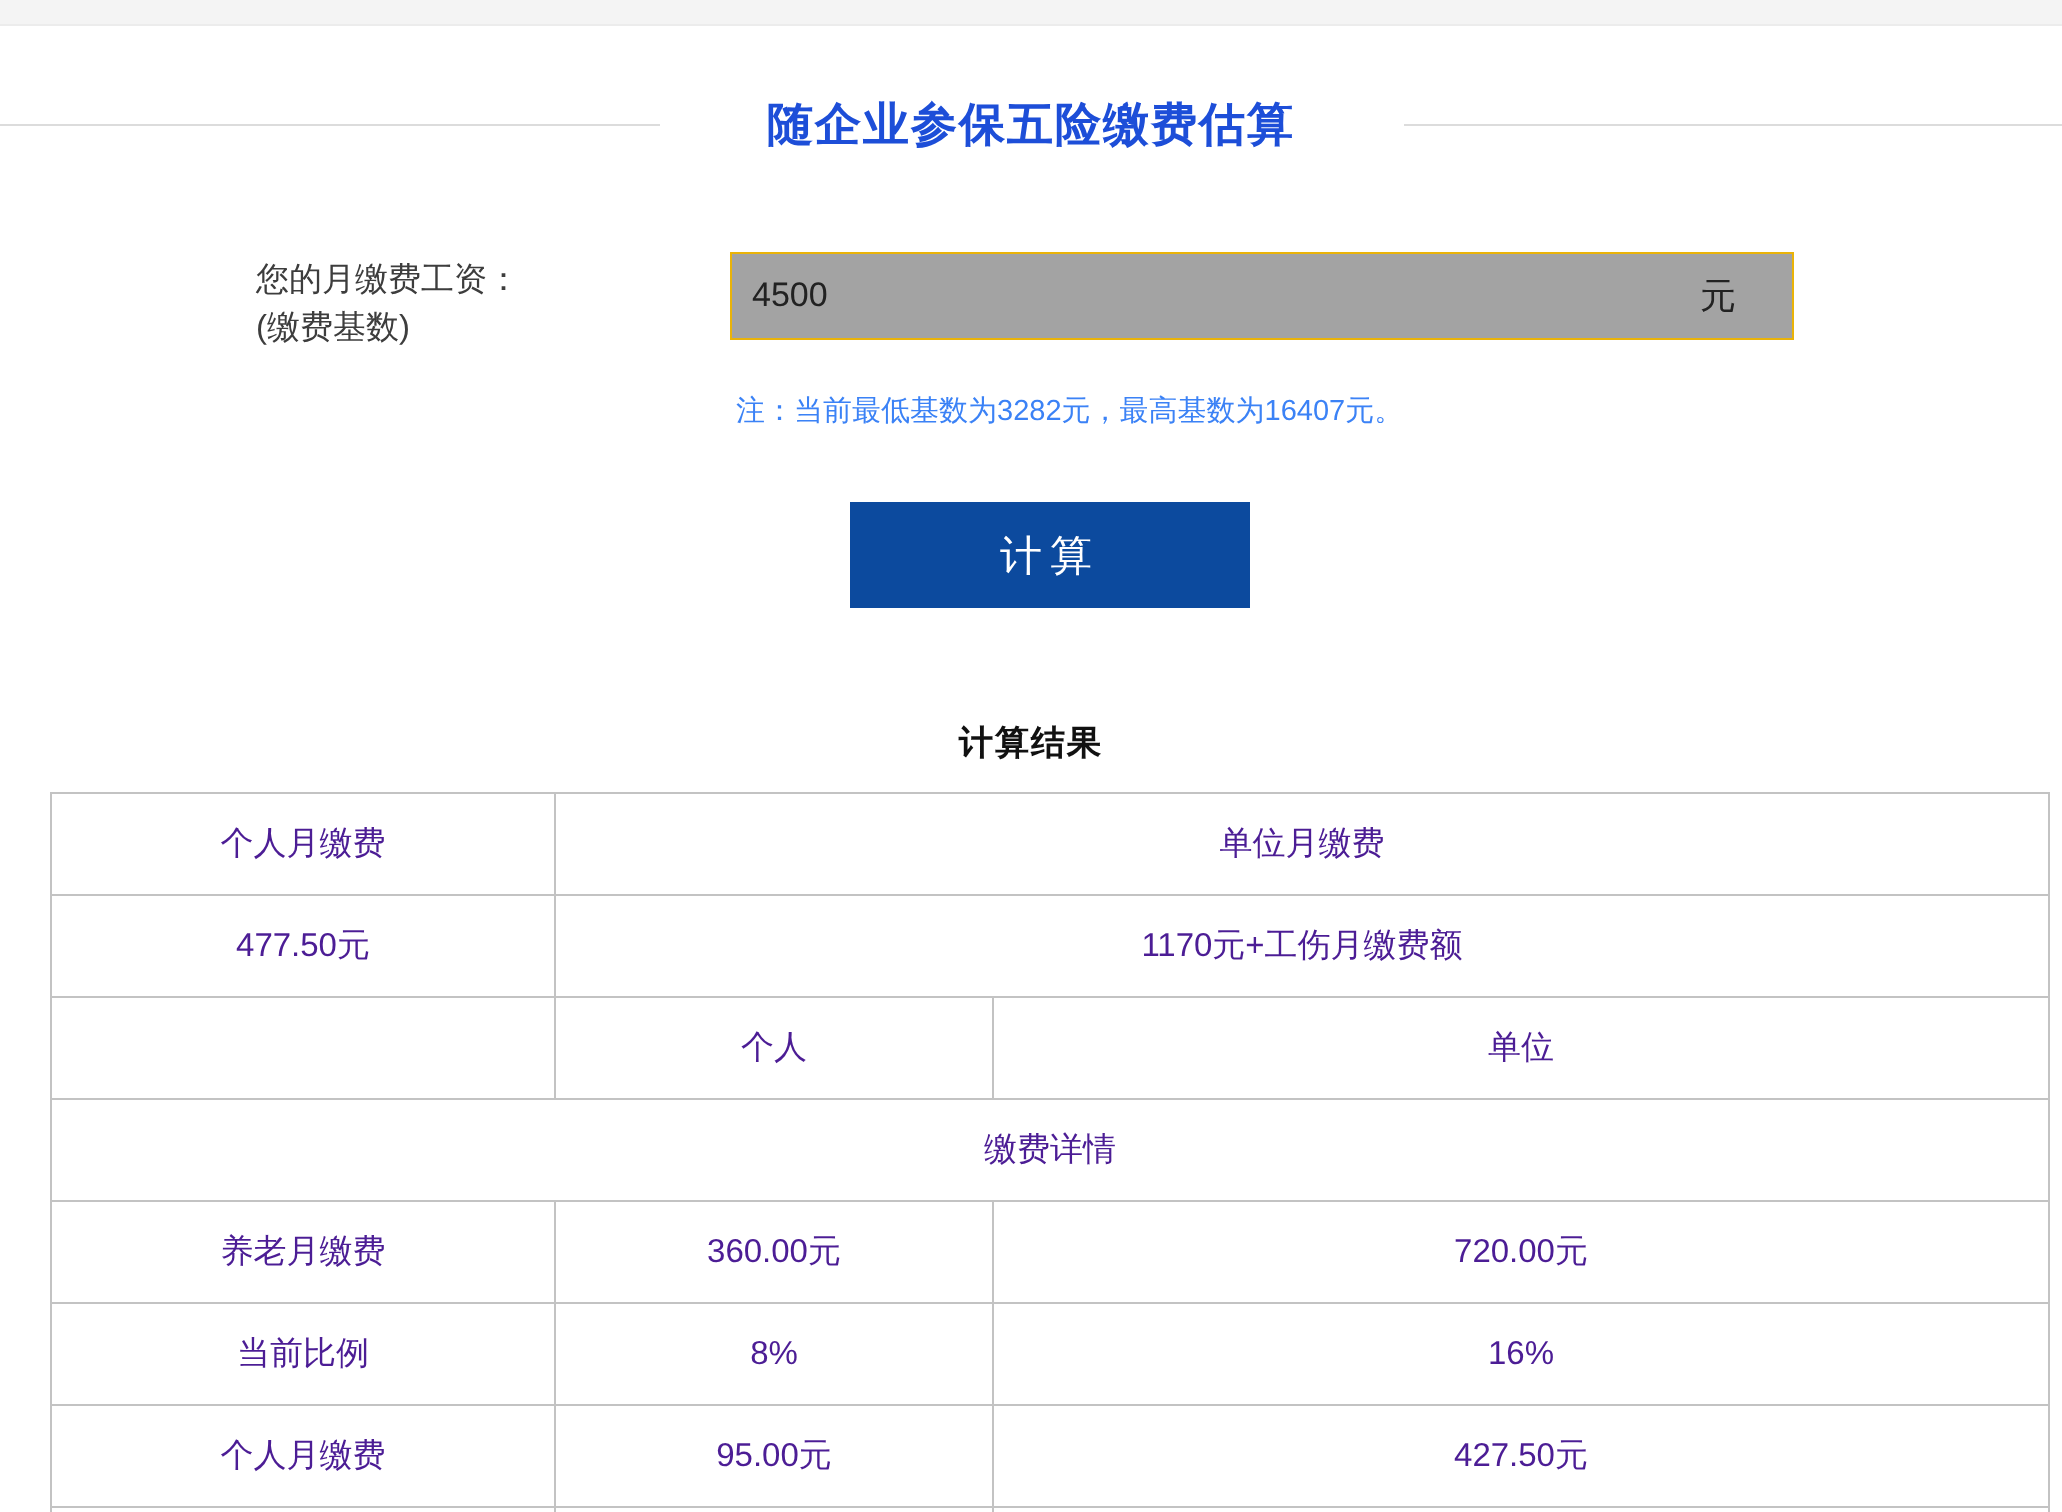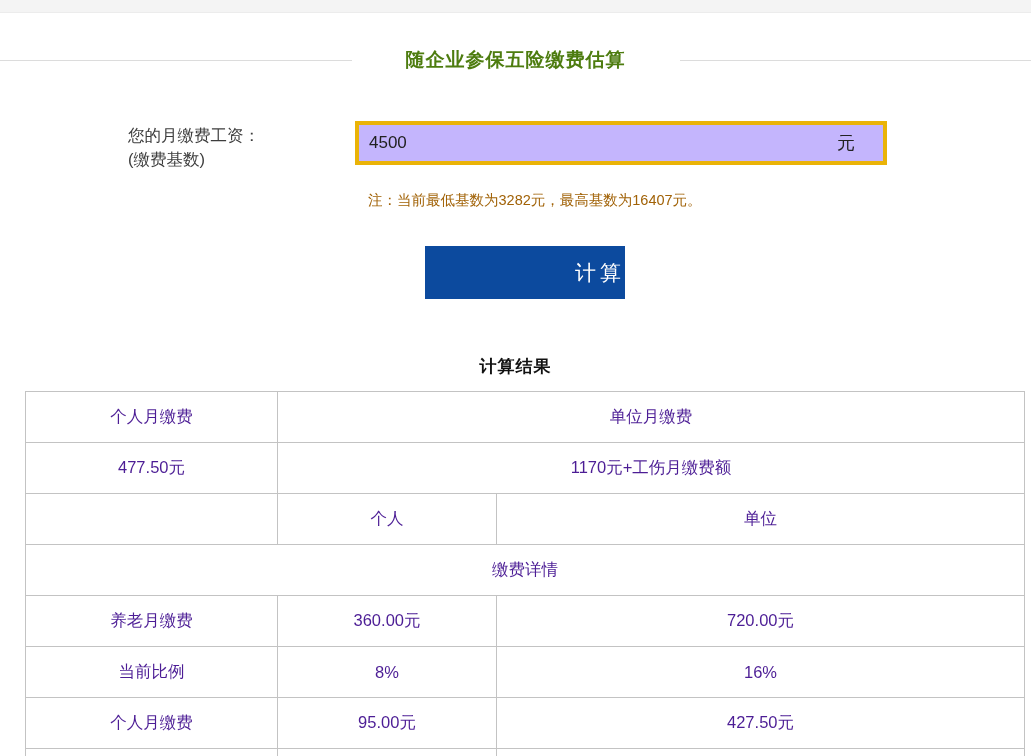--- a/index.html
+++ b/index.html
@@ -20,46 +20,46 @@
     align-items: center;
     margin-top: 34px;
     width: 100%;
   }
   .hline {
     flex: 1;
     height: 0;
     border-top: 1px solid #dcdcdc;
   }
   .page-title {
-    font-size: 19px;
+    font-size: 23px;
     font-weight: 600;
-    color: #4d7c0f;
+    color: #1d4ed8;
     margin: 0 54px;
     white-space: nowrap;
     letter-spacing: 1px;
   }
   .form-row {
     display: flex;
     align-items: flex-start;
     margin-top: 48px;
   }
   .form-label {
     margin-left: 128px;
     width: 212px;
     font-size: 16.5px;
     line-height: 24px;
     color: #3d3d3d;
     padding-top: 2px;
   }
   .input-wrap {
-    margin-left: 15px;
+    margin-left: 25px;
     width: 532px;
     height: 44px;
-    border: 4px solid #eab308;
-    background: #c4b5fd;
+    border: 1px solid #eab308;
+    background: #a3a3a3;
     display: flex;
     align-items: center;
   }
   .salary-input {
     flex: 1;
     border: none;
     outline: none;
     height: 100%;
     font-size: 17px;
     color: #222222;
@@ -69,36 +69,35 @@
   }
   .unit {
     font-size: 18px;
     color: #222222;
     padding-right: 28px;
   }
   .note {
     margin-left: 368px;
     margin-top: 20px;
     font-size: 14.5px;
-    color: #a16207;
+    color: #3b82f6;
   }
   .calc-btn {
     display: block;
     margin-top: 36px;
     margin-left: 425px;
     width: 200px;
     height: 53px;
     background: #0c4a9e;
     color: #ffffff;
     border: none;
     font-size: 21px;
     letter-spacing: 4px;
     cursor: pointer;
     font-family: Liberation Sans, sans-serif;
-    text-align: right;
   }
   .result-heading {
     margin-top: 56px;
     text-align: center;
     font-size: 17px;
     font-weight: bold;
     color: #111111;
     letter-spacing: 1px;
   }
   .result-table {

